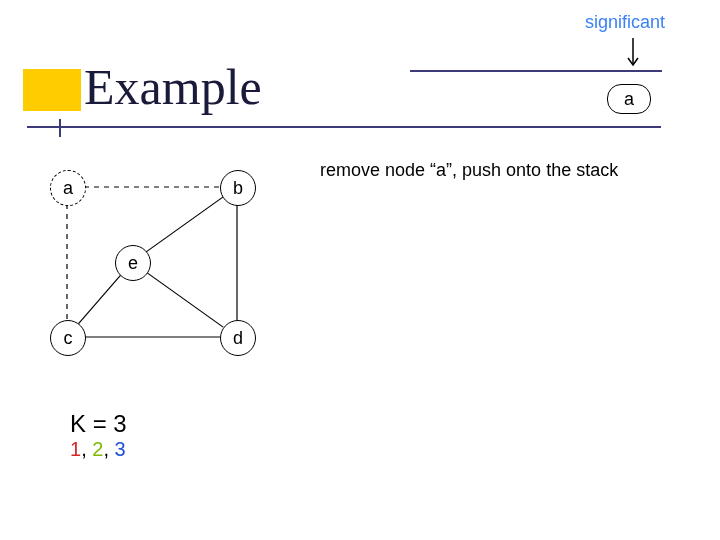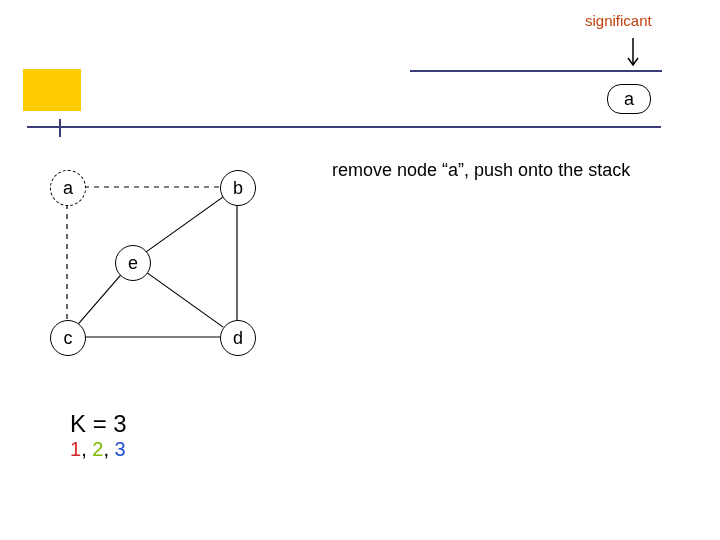--- a/index.html
+++ b/index.html
@@ -15,22 +15,22 @@
     position: relative;
     width: 720px;
     height: 540px;
   }
 
   
   .sig-label {
     position: absolute;
     top: 12px;
     left: 585px;
-    font-size: 15px;
-    color: #c2410c;
+    font-size: 18px;
+    color: #3b82f6;
   }
   .sig-arrow {
     position: absolute;
     top: 38px;
     left: 626px;
   }
 
   
   .title-accent {
     position: absolute;
@@ -86,21 +86,21 @@
     border-radius: 14px;
     display: flex;
     align-items: center;
     justify-content: center;
     font-size: 18px;
   }
 
   
   .expl {
     position: absolute;
-    left: 332px;
+    left: 320px;
     font-size: 18px;
     color: #000;
   }
   .expl.l1 { top: 160px; }
   .expl.l2 { top: 186px; }
 
   
   .graph {
     position: absolute;
     top: 170px;
@@ -150,20 +150,21 @@
 
 <div class="stage">
 
   <div class="sig-label">significant</div>
   <svg class="sig-arrow" width="14" height="32">
     <line x1="7" y1="0" x2="7" y2="26" stroke="#000" stroke-width="1.5"></line>
     <polyline points="2,20 7,27 12,20" fill="none" stroke="#000" stroke-width="1.5"></polyline>
   </svg>
 
   <div class="title-accent"></div>
+  <div class="title">Example</div>
   <div class="rule-right"></div>
   <div class="rule-long"></div>
   <div class="rule-tick"></div>
 
   <div class="stack-pill">
     <span>a</span>
   </div>
 
   <div class="expl l1">remove node “a”, push onto the stack</div>
 

